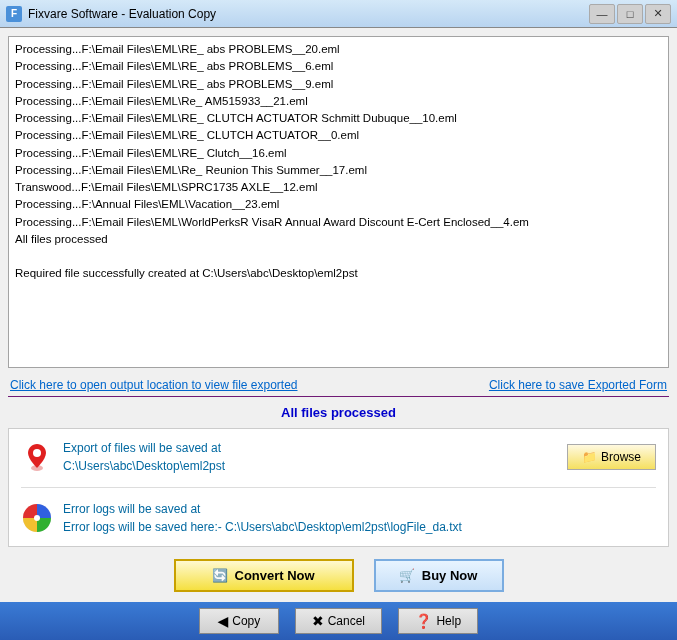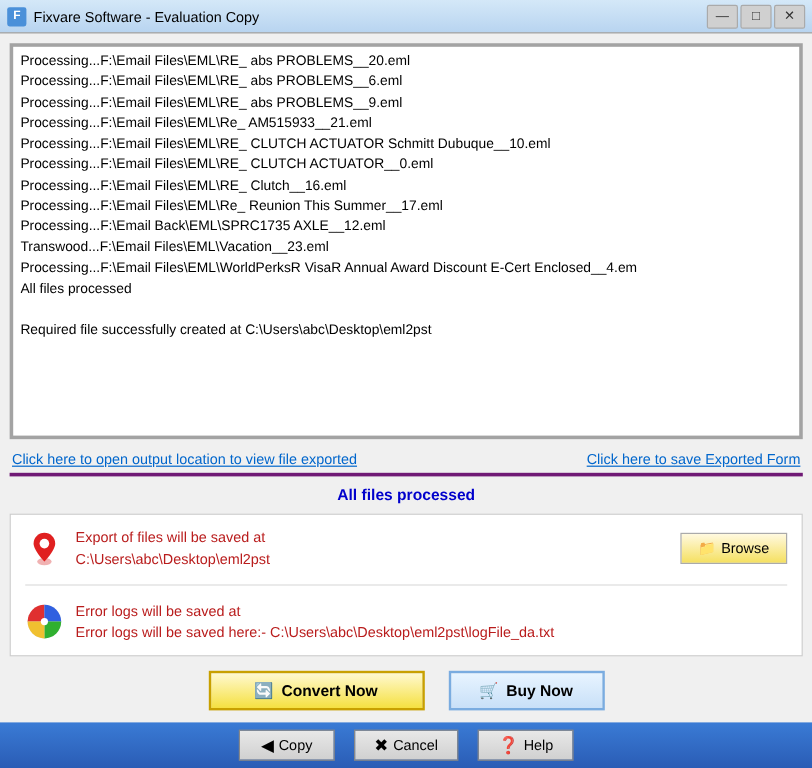--- a/index.html
+++ b/index.html
@@ -67,40 +67,40 @@
       padding: 8px;
       height: calc(640px - 28px);
       display: flex;
       flex-direction: column;
       gap: 6px;
     }
 
     
     .log-area {
       background: white;
-      border: 3px solid #a3a3a3;
+      border: 1px solid #a3a3a3;
       flex: 1;
       overflow-y: auto;
       padding: 4px 6px;
       font-size: 11.5px;
       color: #000;
       line-height: 1.5;
     }
     .log-area::-webkit-scrollbar { width: 14px; }
     .log-area::-webkit-scrollbar-track { background: #f0f0f0; border-left: 1px solid #ccc; }
     .log-area::-webkit-scrollbar-thumb { background: #c0c0c0; border: 1px solid #999; }
 
     .log-line { white-space: nowrap; overflow: hidden; }
 
     
     .links-section {
       display: flex;
       justify-content: space-between;
       padding: 4px 2px;
-      border-bottom: 3px solid #701a75;
+      border-bottom: 1px solid #701a75;
     }
     .link-text {
       color: #0066cc;
       cursor: pointer;
       text-decoration: underline;
       font-size: 12px;
     }
 
     
     .status-message {
@@ -132,21 +132,21 @@
       height: 32px;
       flex-shrink: 0;
       display: flex;
       align-items: center;
       justify-content: center;
     }
 
     .info-text {
       flex: 1;
       font-size: 12px;
-      color: #b91c1c;
+      color: #0369a1;
       line-height: 1.5;
     }
 
     .browse-btn {
       background: linear-gradient(to bottom, #fff9e0, #f5e060);
       border: 1px solid #aaa;
       padding: 5px 14px;
       cursor: pointer;
       font-size: 12px;
       display: flex;
@@ -256,22 +256,22 @@
   <div class="log-area">
     <div id="log-lines-container">
         <div class="log-line">Processing...F:\Email Files\EML\RE_ abs PROBLEMS__20.eml</div>
         <div class="log-line">Processing...F:\Email Files\EML\RE_ abs PROBLEMS__6.eml</div>
         <div class="log-line">Processing...F:\Email Files\EML\RE_ abs PROBLEMS__9.eml</div>
         <div class="log-line">Processing...F:\Email Files\EML\Re_ AM515933__21.eml</div>
         <div class="log-line">Processing...F:\Email Files\EML\RE_ CLUTCH ACTUATOR Schmitt Dubuque__10.eml</div>
         <div class="log-line">Processing...F:\Email Files\EML\RE_ CLUTCH ACTUATOR__0.eml</div>
         <div class="log-line">Processing...F:\Email Files\EML\RE_ Clutch__16.eml</div>
         <div class="log-line">Processing...F:\Email Files\EML\Re_ Reunion This Summer__17.eml</div>
-        <div class="log-line">Processing...F:\Email Back\EML\SPRC1735 AXLE__12.eml</div>
-        <div class="log-line">Transwood...F:\Email Files\EML\Vacation__23.eml</div>
+        <div class="log-line">Transwood...F:\Email Files\EML\SPRC1735 AXLE__12.eml</div>
+        <div class="log-line">Processing...F:\Annual Files\EML\Vacation__23.eml</div>
         <div class="log-line">Processing...F:\Email Files\EML\WorldPerksR VisaR Annual Award Discount E-Cert Enclosed__4.em</div>
         <div class="log-line">All files processed</div>
         <div class="log-line">&nbsp;</div>
         <div class="log-line">Required file successfully created at C:\Users\abc\Desktop\eml2pst</div>
       </div>
   </div>
 
   <div class="links-section">
     <span class="link-text">Click here to open output location to view file exported</span>
     <span class="link-text">Click here to save Exported Form</span>

